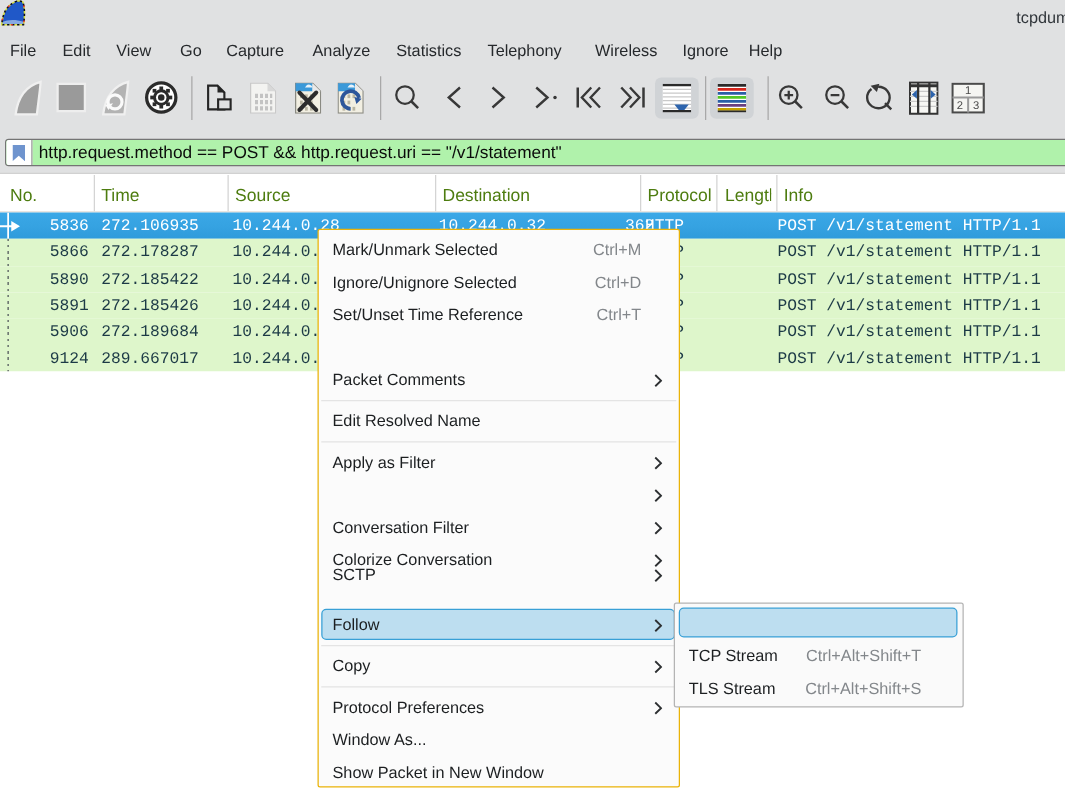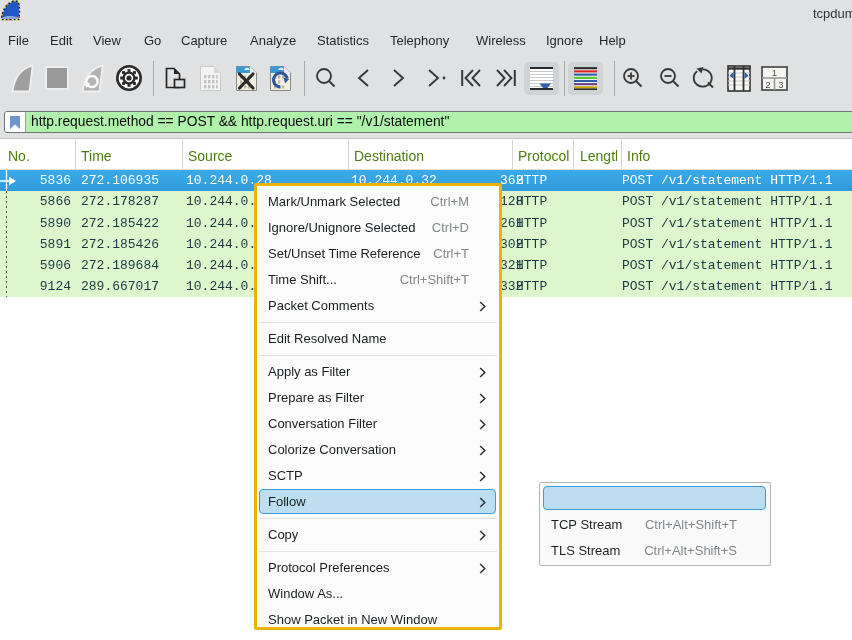--- a/index.html
+++ b/index.html
@@ -22,22 +22,22 @@
 #rows{position:absolute;left:0;top:170px;width:852px;height:127px;font-family:Liberation Mono, monospace;font-size:13px}
 .row{position:absolute;left:0;width:852px;height:21px;line-height:21px;background:#def6cb;color:#1c3a46;white-space:nowrap}
 .row span{position:absolute;line-height:21px}
 .sel{background:linear-gradient(180deg,#3ba8e7 0%,#35a2e1 55%,#2f9bdb 100%);color:#ffffff}
 .c1{left:0;width:71px;text-align:right}
 .c2{left:81px}.c3{left:186px}.c4{left:351px}.c5{left:516px}
 .c6{left:500px;width:117px;text-align:left}
 .c7{left:622px}
 #dash{position:absolute;left:6px;top:191px;width:1px;height:106px;
   background:repeating-linear-gradient(to bottom,#4c5257 0,#4c5257 2px,transparent 2px,transparent 5px)}
-#menu{position:absolute;left:254px;top:183px;width:248px;height:447px;background:#fbfbfb;
-  border:3px solid #eab308;box-sizing:border-box;border-radius:2px}
+#menu{position:absolute;left:254px;top:183px;width:290px;height:447px;background:#fbfbfb;
+  border:1px solid #eab308;box-sizing:border-box;border-radius:2px}
 .it{position:absolute;left:2px;right:2px;height:26px;line-height:26px;color:#1c1f21}
 .it .t{position:absolute;left:9px;top:0;white-space:nowrap}
 .it .sc{position:absolute;right:28px;top:0;color:#83878b;white-space:nowrap}
 .msep{position:absolute;left:2px;right:2px;height:1px;background:#e4e4e4}
 .hi{position:absolute;left:2px;right:3px;top:0;height:25px;background:#bddef0;
   border:1px solid #38a0d6;border-radius:4px;box-sizing:border-box}
 #sub{position:absolute;left:539px;top:482px;width:232px;height:84px;background:#fafafa;
   border:1px solid #b4b4b4;box-sizing:border-box;border-radius:2px}
 </style>
 </head>
@@ -335,60 +335,55 @@
         <span class="sc">Ctrl+M</span>
       </div>
   <div class="it" style="top:29px">
         <span class="t">Ignore/Unignore Selected</span>
         <span class="sc">Ctrl+D</span>
       </div>
   <div class="it" style="top:55px">
         <span class="t">Set/Unset Time Reference</span>
         <span class="sc">Ctrl+T</span>
       </div>
-  <div class="it" style="top:81px">
-        <span class="t">Time Shift...</span>
-        <span class="sc">Ctrl+Shift+T</span>
-      </div>
   <div class="it" style="top:107px">
         <span class="t">Packet Comments</span>
         <svg class="ar" style="right:11px;top:8px" width="7" height="11" viewBox="0 0 7 11">
           <path d="M1.2,1 L5.8,5.5 L1.2,10" fill="none" stroke="#2d3032" stroke-width="1.5"></path>
         </svg>
       </div>
   <div class="msep" style="top:136px"></div>
   <div class="it" style="top:140px">
         <span class="t">Edit Resolved Name</span>
       </div>
   <div class="msep" style="top:169px"></div>
   <div class="it" style="top:173px">
         <span class="t">Apply as Filter</span>
         <svg class="ar" style="right:11px;top:8px" width="7" height="11" viewBox="0 0 7 11">
           <path d="M1.2,1 L5.8,5.5 L1.2,10" fill="none" stroke="#2d3032" stroke-width="1.5"></path>
         </svg>
       </div>
   <div class="it" style="top:199px">
-        <span class="t">Prepare as Filter</span>
         <svg class="ar" style="right:11px;top:8px" width="7" height="11" viewBox="0 0 7 11">
           <path d="M1.2,1 L5.8,5.5 L1.2,10" fill="none" stroke="#2d3032" stroke-width="1.5"></path>
         </svg>
       </div>
   <div class="it" style="top:225px">
         <span class="t">Conversation Filter</span>
         <svg class="ar" style="right:11px;top:8px" width="7" height="11" viewBox="0 0 7 11">
           <path d="M1.2,1 L5.8,5.5 L1.2,10" fill="none" stroke="#2d3032" stroke-width="1.5"></path>
         </svg>
       </div>
   <div class="it" style="top:251px">
         <span class="t">Colorize Conversation</span>
         <svg class="ar" style="right:11px;top:8px" width="7" height="11" viewBox="0 0 7 11">
           <path d="M1.2,1 L5.8,5.5 L1.2,10" fill="none" stroke="#2d3032" stroke-width="1.5"></path>
         </svg>
       </div>
-  <div class="it" style="top:277px">
+  <div class="it" style="top:263px">
         <span class="t">SCTP</span>
         <svg class="ar" style="right:11px;top:8px" width="7" height="11" viewBox="0 0 7 11">
           <path d="M1.2,1 L5.8,5.5 L1.2,10" fill="none" stroke="#2d3032" stroke-width="1.5"></path>
         </svg>
       </div>
   <div class="hi" style="top:303px"></div>
   <div class="it" style="top:303px">
         <span class="t">Follow</span>
         <svg class="ar" style="right:11px;top:8px" width="7" height="11" viewBox="0 0 7 11">
           <path d="M1.2,1 L5.8,5.5 L1.2,10" fill="none" stroke="#2d3032" stroke-width="1.5"></path>

